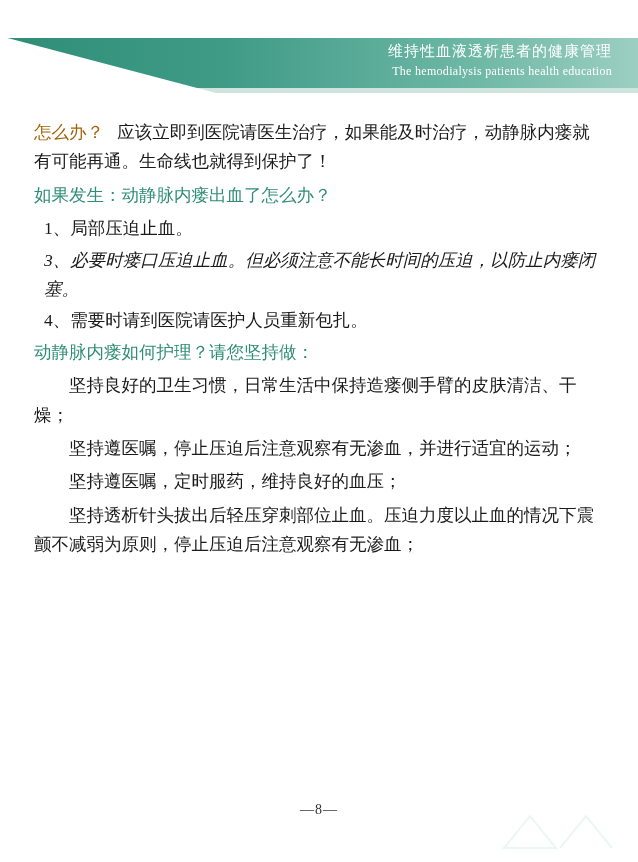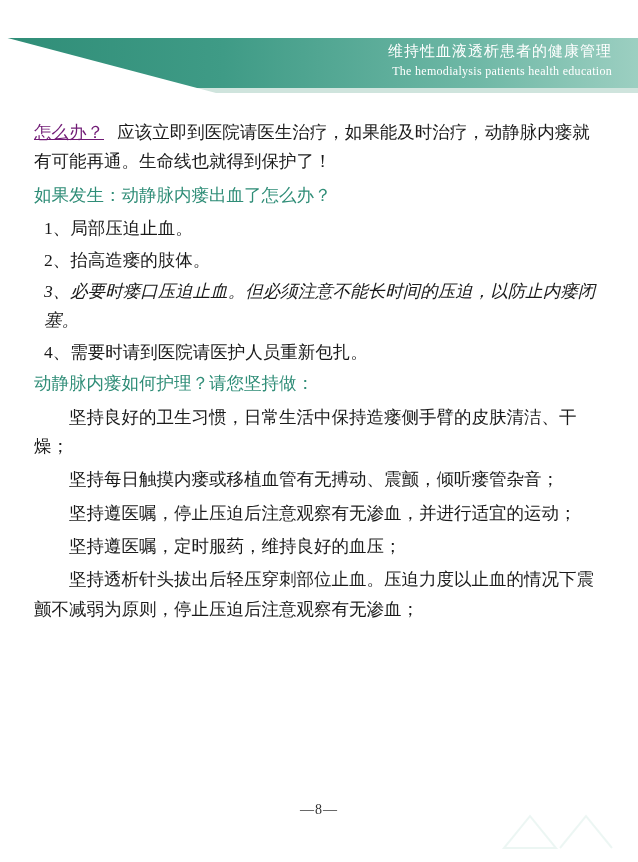--- a/index.html
+++ b/index.html
@@ -76,22 +76,21 @@
   }
   .para-indent {
     text-indent: 2em;
   }
   .heading {
     color: #2f8d77;
     margin: 0 0 4px 0;
     font-size: 17.5px;
   }
   .q-lead {
-    color: #701a75;
-    text-decoration: underline;
+    color: #a16207;
   }
   .list-item {
     margin: 0 0 2px 0;
     padding-left: 10px;
   }
   .list-item-wrap {
     margin: 0 0 2px 0;
     padding-left: 10px;
     text-indent: 0;
     font-style: italic;
@@ -135,28 +134,26 @@
   </div>
 </div>
 
 <div class="content">
 
   <p class="para"><span class="q-lead">怎么办？</span>&nbsp;&nbsp;&nbsp;<span>应该立即到医院请医生治疗，如果能及时治疗，动静脉内瘘就有可能再通。生命线也就得到保护了！</span></p>
 
   <p class="heading">如果发生：动静脉内瘘出血了怎么办？</p>
 
   <p class="list-item">1、局部压迫止血。</p>
-  <p class="list-item">2、抬高造瘘的肢体。</p>
   <p class="list-item-wrap">3、必要时瘘口压迫止血。但必须注意不能长时间的压迫，以防止内瘘闭塞。</p>
   <p class="list-item">4、需要时请到医院请医护人员重新包扎。</p>
 
   <p class="heading">动静脉内瘘如何护理？请您坚持做：</p>
 
   <p class="para para-indent">坚持良好的卫生习惯，日常生活中保持造瘘侧手臂的皮肤清洁、干燥；</p>
-  <p class="para para-indent">坚持每日触摸内瘘或移植血管有无搏动、震颤，倾听瘘管杂音；</p>
   <p class="para para-indent">坚持遵医嘱，停止压迫后注意观察有无渗血，并进行适宜的运动；</p>
   <p class="para para-indent">坚持遵医嘱，定时服药，维持良好的血压；</p>
   <p class="para para-indent">坚持透析针头拔出后轻压穿刺部位止血。压迫力度以止血的情况下震颤不减弱为原则，停止压迫后注意观察有无渗血；</p>
 
 </div>
 
 <div class="footer">—8—</div>
 
 <svg class="watermark" viewBox="0 0 120 46">
   <path d="M4 40 L30 8 L56 40 Z" fill="none" stroke="#9ccfc1" stroke-width="2"></path>

